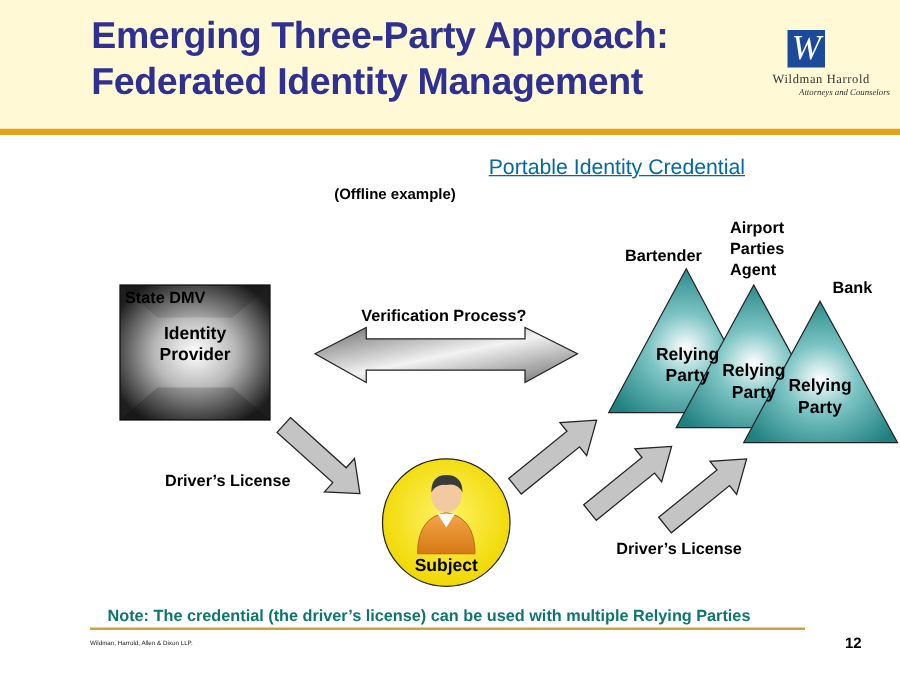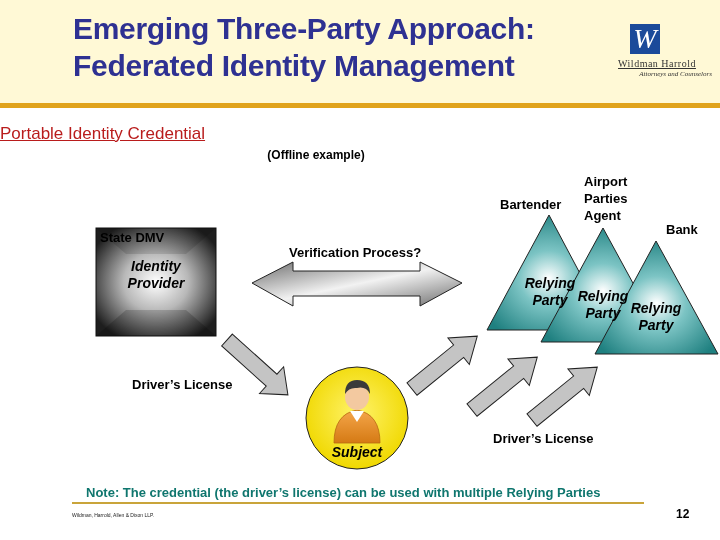--- a/index.html
+++ b/index.html
@@ -8,33 +8,33 @@
   .header { position:absolute; left:0; top:0; width:720px; height:103px; background:#fff9d6; }
   .header-bar { position:absolute; left:0; top:103px; width:720px; height:5px; background:#e0a31c; }
   .title { position:absolute; left:73px; top:10px; color:#2e3192; font-weight:bold; font-size:30px;
            line-height:37px; letter-spacing:-0.3px; margin:0; }
   .title span { display:block; }
   .logo { position:absolute; left:612px; top:24px; width:90px; height:70px; }
   .logo-square { position:absolute; left:18px; top:0; width:30px; height:30px; background:#1b4a9a; }
   .logo-w { position:absolute; left:0; top:0; width:30px; height:30px; color:#fff; font-family:"Liberation Serif", serif;
             font-size:28px; line-height:30px; text-align:center; font-style:italic; }
   .logo-name { position:absolute; left:-10px; top:34px; width:110px; text-align:center; font-family:"Liberation Serif", serif;
-               font-size:10px; color:#333; letter-spacing:0.5px;text-decoration:underline; }
+               font-size:10px; color:#333; letter-spacing:0.5px; }
   .logo-tag { position:absolute; left:-10px; top:46px; width:110px; text-align:right; font-family:"Liberation Serif", serif;
               font-size:7px; font-style:italic; color:#333; }
-  .heading { position:absolute; left:0; width:596px; text-align:left; top:124px; font-size:17px; text-decoration:underline;
-             color:#b91c1c; }
+  .heading { position:absolute; left:0; width:596px; text-align:right; top:124px; font-size:17px; text-decoration:underline;
+             color:#0369a1; }
   .subheading { position:absolute; left:0; width:632px; text-align:center; top:148px; font-size:12px; font-weight:bold; color:#000; }
   .lbl { position:absolute; font-weight:bold; font-size:13px; color:#000; line-height:16px; }
   svg.diagram { position:absolute; left:0; top:0; }
   .note { position:absolute; left:86px; top:485px; font-weight:bold; font-size:13px; color:#0f766e; }
   .note-line { position:absolute; left:72px; top:502px; width:572px; height:2px; background:#c9a43a; }
   .footer-left { position:absolute; left:72px; top:512px; font-size:5px; color:#222; }
   .page-num { position:absolute; left:676px; top:507px; font-weight:bold; font-size:12px; color:#000; }
-  .inbox { position:absolute; text-align:center; font-weight:bold; color:#000;font-style:italic; }
+  .inbox { position:absolute; text-align:center; font-weight:bold; color:#000; }
 </style>
 </head>
 <body>
 
 <div class="header"></div>
 <div class="header-bar"></div>
 
 <h1 class="title">
   <span>Emerging Three-Party Approach:</span>
   <span>Federated Identity Management</span>

